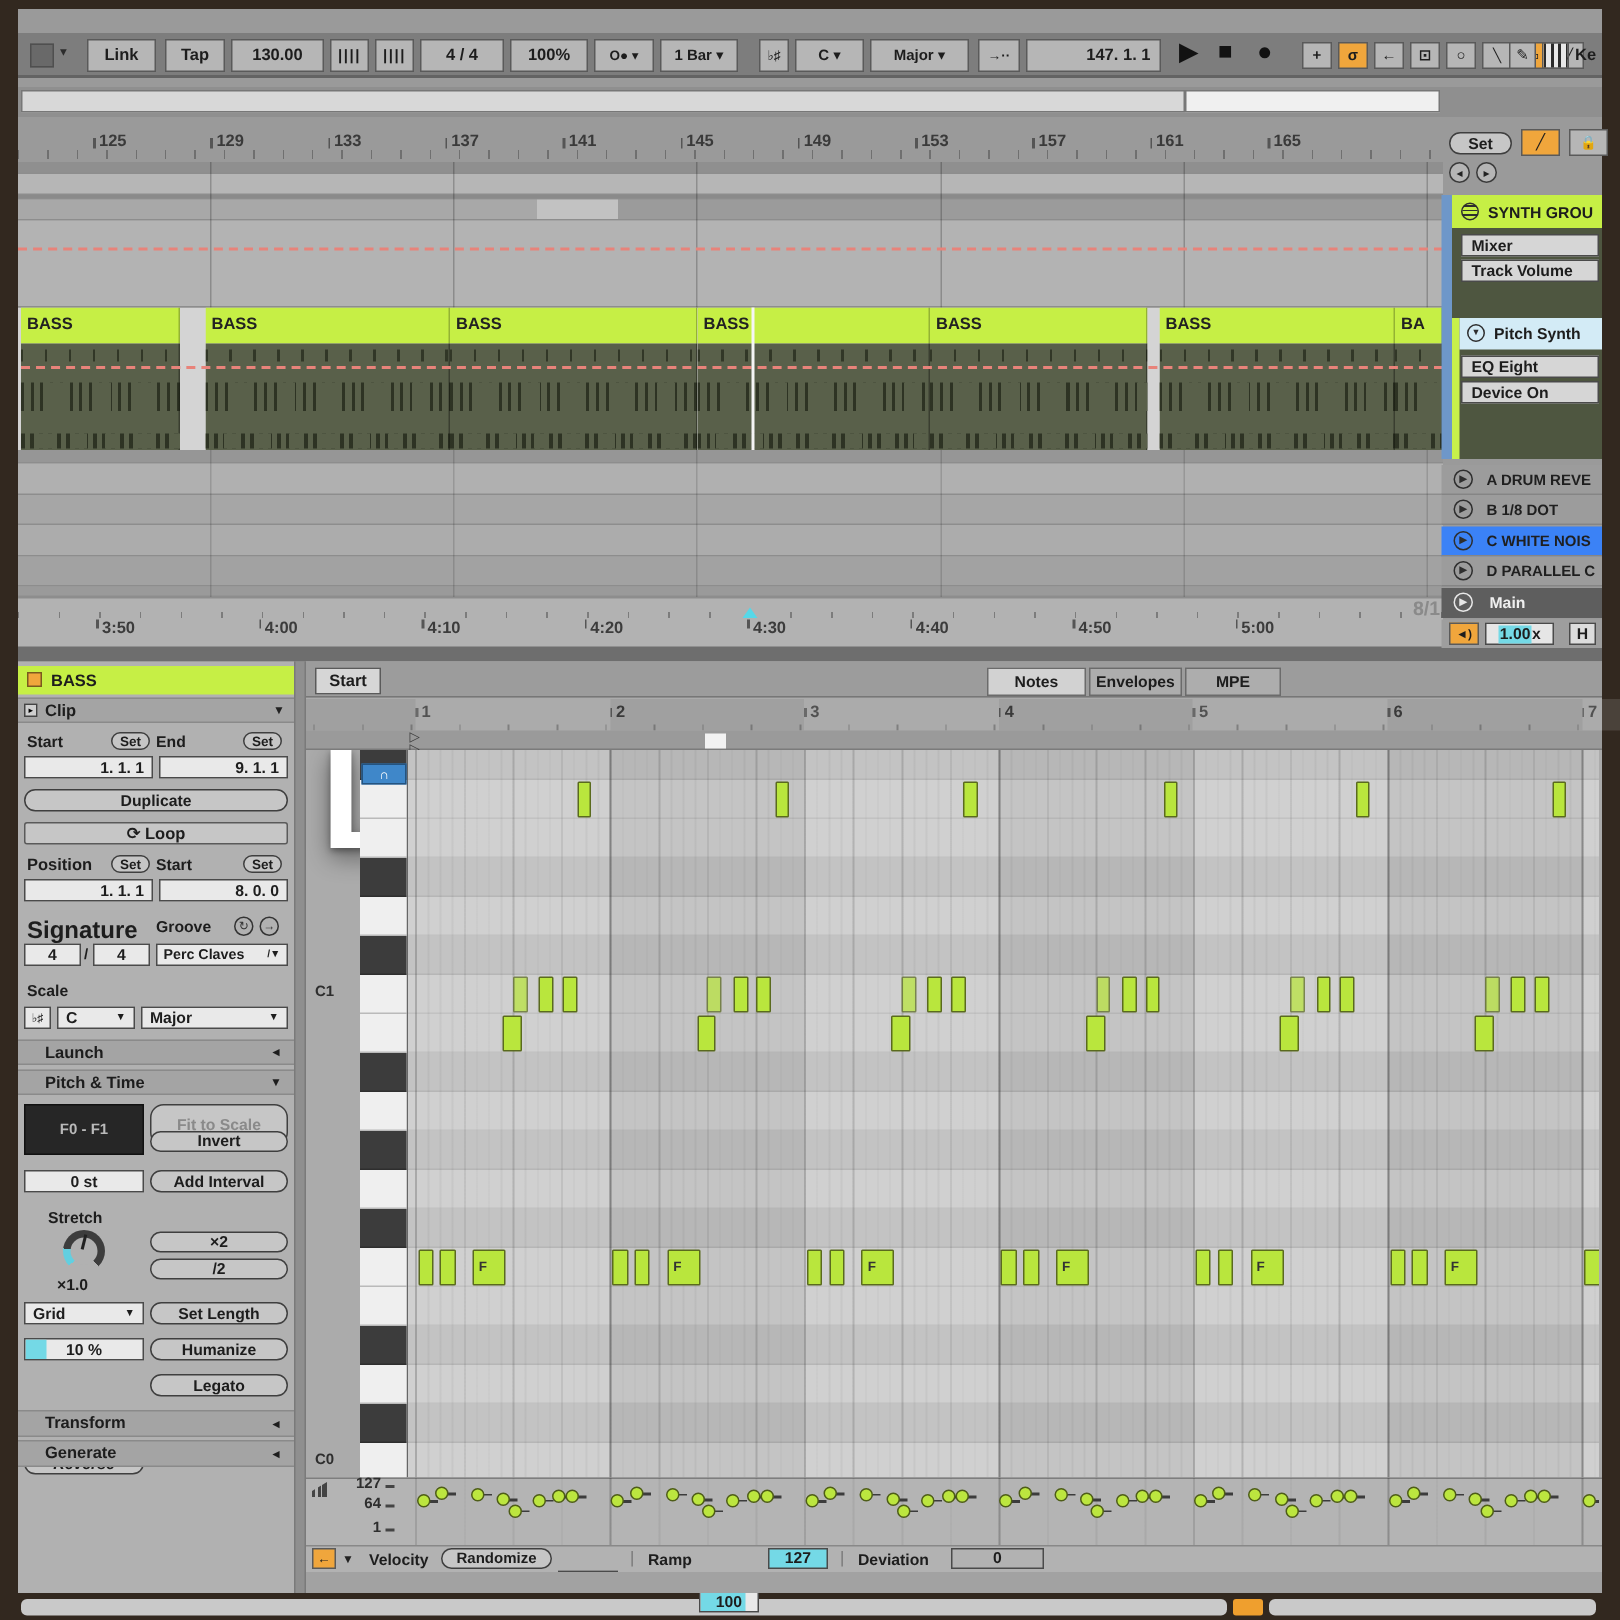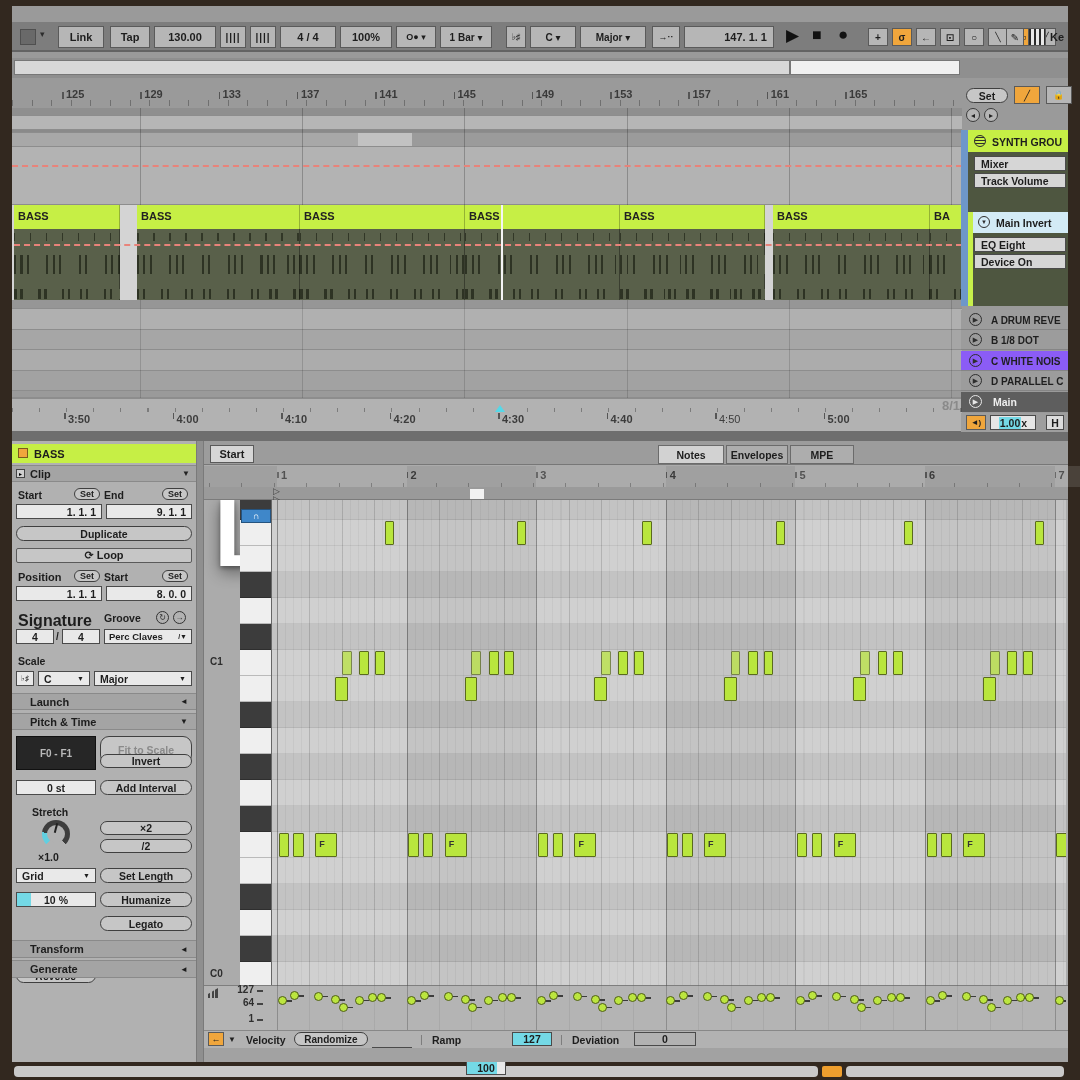--- a/index.html
+++ b/index.html
@@ -226,32 +226,32 @@
     <div class="abs" style="left: 961px; top: 130px; width: 7px; height: 176px; background: rgb(110, 151, 201);"></div>
     <div class="abs" style="left: 968px; top: 130px; width: 100px; height: 176px; background: rgb(78, 86, 64);"></div>
     <div class="abs" style="left: 968px; top: 130px; width: 100px; height: 22px; background: rgb(198, 239, 69); display: flex; align-items: center;"></div>
     <div class="abs" style="left: 974px; top: 135px; width: 12px; height: 12px; border: 1.5px solid rgb(46, 46, 46); border-radius: 50%; background: repeating-linear-gradient(0deg, transparent 0px, transparent 2px, rgb(46, 46, 46) 2px, rgb(46, 46, 46) 3px);"></div>
     <div class="abs" style="left: 992px; top: 136px; font-size: 10.5px; font-weight: 700; color: rgb(29, 29, 29);">SYNTH GROU</div>
     <div class="abs whitebox" style="left: 974px; top: 156px; width: 92px; height: 15px; background: rgb(214, 214, 214); padding-left: 6px;">Mixer</div>
     <div class="abs whitebox" style="left: 974px; top: 173px; width: 92px; height: 15px; background: rgb(214, 214, 214); padding-left: 6px;">Track Volume</div>
     <div class="abs" style="left: 968px; top: 212px; width: 5px; height: 94px; background: rgb(199, 240, 75);"></div>
     <div class="abs" style="left: 973px; top: 212px; width: 95px; height: 21px; background: rgb(211, 235, 246);"></div>
     <div class="abs" style="left: 978px; top: 216px; width: 12px; height: 12px; border: 1.5px solid rgb(46, 46, 46); border-radius: 50%; font-size: 6px; text-align: center; line-height: 11px; color: rgb(46, 46, 46);">▼</div>
-    <div class="abs" style="left: 996px; top: 217px; font-size: 10.5px; font-weight: 700; color: rgb(29, 29, 29);">Main Invert</div>
+    <div class="abs" style="left: 996px; top: 217px; font-size: 10.5px; font-weight: 700; color: rgb(29, 29, 29);">Pitch Synth</div>
     <div class="abs whitebox" style="left: 974px; top: 237px; width: 92px; height: 15px; background: rgb(214, 214, 214); padding-left: 6px;">EQ Eight</div>
     <div class="abs whitebox" style="left: 974px; top: 254px; width: 92px; height: 15px; background: rgb(214, 214, 214); padding-left: 6px;">Device On</div>
     <div class="abs" style="left: 961px; top: 310px; width: 107px; height: 20px; background: rgb(156, 156, 156); border-bottom: 1px solid rgb(133, 133, 133); display: flex; align-items: center;">
       <div class="abs" style="left: 8px; top: 3px; width: 13px; height: 13px; border: 1.5px solid rgb(46, 46, 46); border-radius: 50%; font-size: 7px; text-align: center; line-height: 12px; color: rgb(46, 46, 46);">▶</div>
       <div class="abs" style="left: 30px; top: 5px; font-size: 10px; font-weight: 700; color: rgb(31, 31, 31);">A DRUM REVE</div>
     </div>
     <div class="abs" style="left: 961px; top: 330.4px; width: 107px; height: 20px; background: rgb(156, 156, 156); border-bottom: 1px solid rgb(133, 133, 133); display: flex; align-items: center;">
       <div class="abs" style="left: 8px; top: 3px; width: 13px; height: 13px; border: 1.5px solid rgb(46, 46, 46); border-radius: 50%; font-size: 7px; text-align: center; line-height: 12px; color: rgb(46, 46, 46);">▶</div>
       <div class="abs" style="left: 30px; top: 5px; font-size: 10px; font-weight: 700; color: rgb(31, 31, 31);">B 1/8 DOT</div>
     </div>
-    <div class="abs" style="left: 961px; top: 350.8px; width: 107px; height: 20px; background: #8b5cf6; border-bottom: 1px solid rgb(133, 133, 133); display: flex; align-items: center;">
+    <div class="abs" style="left: 961px; top: 350.8px; width: 107px; height: 20px; background: #3b82f6; border-bottom: 1px solid rgb(133, 133, 133); display: flex; align-items: center;">
       <div class="abs" style="left: 8px; top: 3px; width: 13px; height: 13px; border: 1.5px solid rgb(46, 46, 46); border-radius: 50%; font-size: 7px; text-align: center; line-height: 12px; color: rgb(46, 46, 46);">▶</div>
       <div class="abs" style="left: 30px; top: 5px; font-size: 10px; font-weight: 700; color: rgb(31, 31, 31);">C WHITE NOIS</div>
     </div>
     <div class="abs" style="left: 961px; top: 371.2px; width: 107px; height: 20px; background: rgb(156, 156, 156); border-bottom: 1px solid rgb(133, 133, 133); display: flex; align-items: center;">
       <div class="abs" style="left: 8px; top: 3px; width: 13px; height: 13px; border: 1.5px solid rgb(46, 46, 46); border-radius: 50%; font-size: 7px; text-align: center; line-height: 12px; color: rgb(46, 46, 46);">▶</div>
       <div class="abs" style="left: 30px; top: 5px; font-size: 10px; font-weight: 700; color: rgb(31, 31, 31);">D PARALLEL C</div>
     </div>
     <div class="abs" style="left: 961px; top: 392px; width: 107px; height: 20px; background: rgb(94, 94, 94);">
       <div class="abs" style="left: 8px; top: 3px; width: 13px; height: 13px; border: 1.5px solid rgb(232, 232, 232); border-radius: 50%; font-size: 7px; text-align: center; line-height: 12px; color: rgb(232, 232, 232);">▶</div>
       <div class="abs" style="left: 32px; top: 4px; font-size: 10.5px; font-weight: 700; color: rgb(239, 239, 239);">Main</div>
@@ -271,21 +271,21 @@
     <div class="abs" style="left: 176.5px; top: 413px; font-size: 11px; font-weight: 700; color: rgb(60, 60, 60);">4:00</div>
     <div class="abs" style="left: 281px; top: 413px; width: 1.5px; height: 6px; background: rgb(85, 85, 85);"></div>
     <div class="abs" style="left: 285px; top: 413px; font-size: 11px; font-weight: 700; color: rgb(60, 60, 60);">4:10</div>
     <div class="abs" style="left: 389.5px; top: 413px; width: 1.5px; height: 6px; background: rgb(85, 85, 85);"></div>
     <div class="abs" style="left: 393.5px; top: 413px; font-size: 11px; font-weight: 700; color: rgb(60, 60, 60);">4:20</div>
     <div class="abs" style="left: 498px; top: 413px; width: 1.5px; height: 6px; background: rgb(85, 85, 85);"></div>
     <div class="abs" style="left: 502px; top: 413px; font-size: 11px; font-weight: 700; color: rgb(60, 60, 60);">4:30</div>
     <div class="abs" style="left: 606.5px; top: 413px; width: 1.5px; height: 6px; background: rgb(85, 85, 85);"></div>
     <div class="abs" style="left: 610.5px; top: 413px; font-size: 11px; font-weight: 700; color: rgb(60, 60, 60);">4:40</div>
     <div class="abs" style="left: 715px; top: 413px; width: 1.5px; height: 6px; background: rgb(85, 85, 85);"></div>
-    <div class="abs" style="left: 719px; top: 413px; font-size: 11px; font-weight: 400; color: rgb(60, 60, 60);">4:50</div>
+    <div class="abs" style="left: 719px; top: 413px; font-size: 11px; font-weight: 700; color: rgb(60, 60, 60);">4:50</div>
     <div class="abs" style="left: 823.5px; top: 413px; width: 1.5px; height: 6px; background: rgb(85, 85, 85);"></div>
     <div class="abs" style="left: 827.5px; top: 413px; font-size: 11px; font-weight: 700; color: rgb(60, 60, 60);">5:00</div>
     <div class="abs" style="left: 12px; top: 408px; width: 950px; height: 4px; background: repeating-linear-gradient(90deg, rgba(70, 70, 70, 0.5) 0px, rgba(70, 70, 70, 0.5) 1px, transparent 1px, transparent 27.1px);"></div>
     <div class="abs" style="left: 495px; top: 405px; width: 0px; height: 0px; border-bottom: 7px solid rgb(86, 216, 232); border-left: 5px solid transparent; border-right: 5px solid transparent;"></div>
     <div class="abs" style="left: 12px; top: 444px; width: 184px; height: 19px; background: rgb(198, 239, 69);"></div>
     <div class="abs" style="left: 18px; top: 448px; width: 10px; height: 10px; background: rgb(240, 166, 60); border: 1px solid rgb(122, 90, 30);"></div>
     <div class="abs txt" style="left: 34px; top: 448px;">BASS</div>
     <div class="abs hdr" style="left: 12px; top: 465px; width: 184px; height: 17px; padding-left: 18px;">Clip</div>
     <div class="abs" style="left: 16px; top: 469px; width: 9px; height: 9px; border: 1px solid rgb(68, 68, 68); background: rgb(207, 207, 207); font-size: 6px; line-height: 8px; text-align: center;">▸</div>
     <div class="abs" style="left: 182px; top: 469px; font-size: 8px; color: rgb(34, 34, 34);">▼</div>

